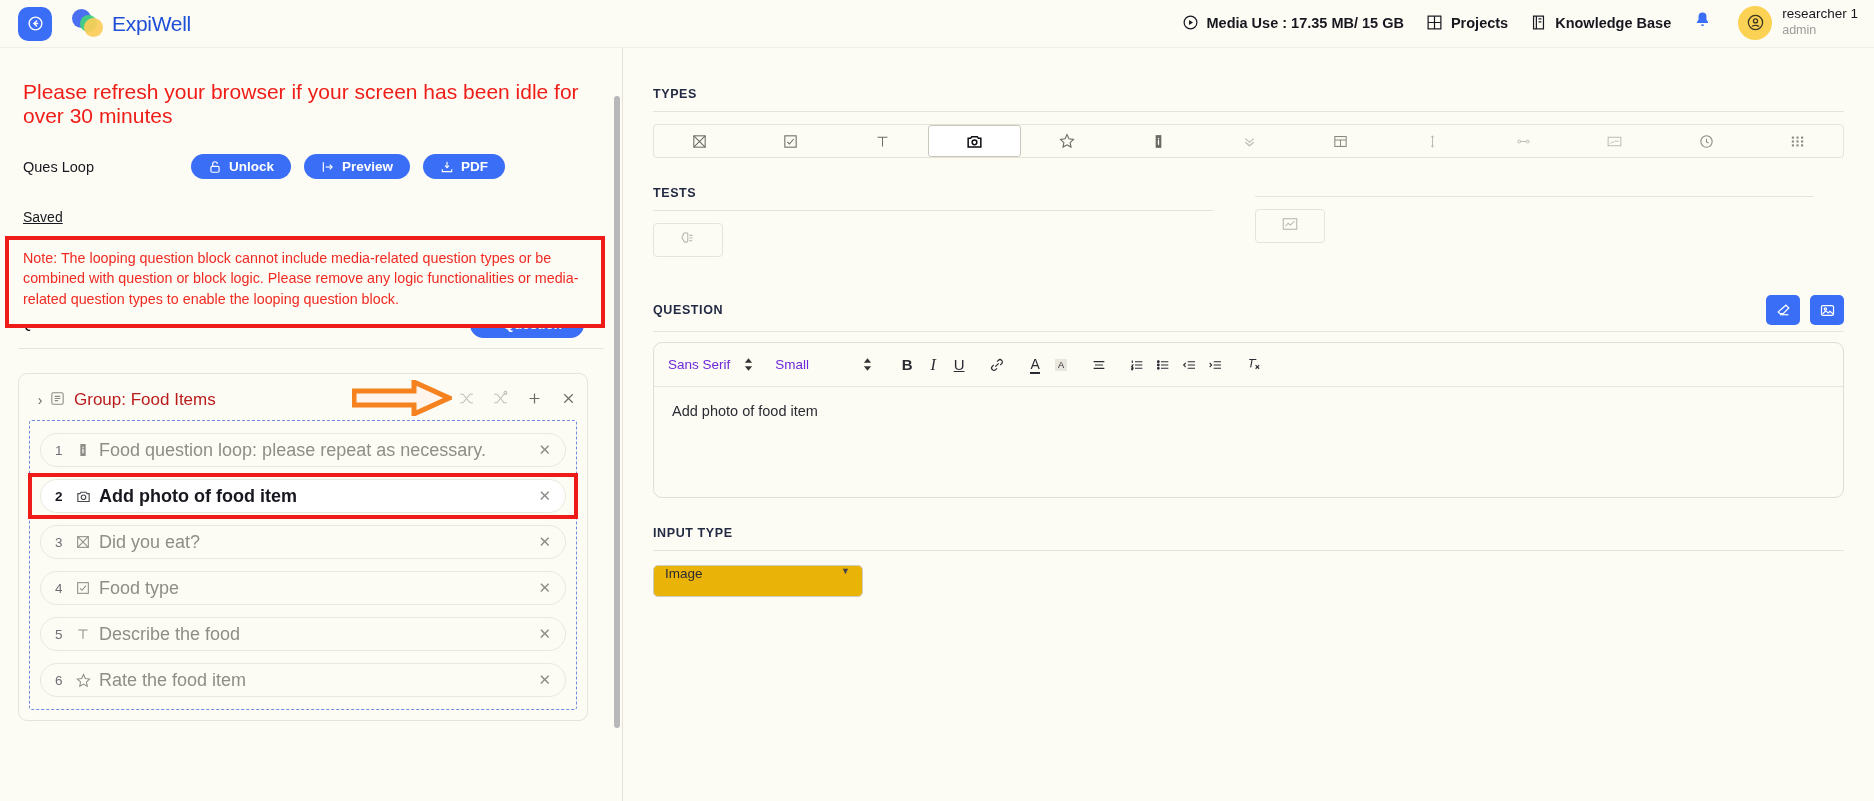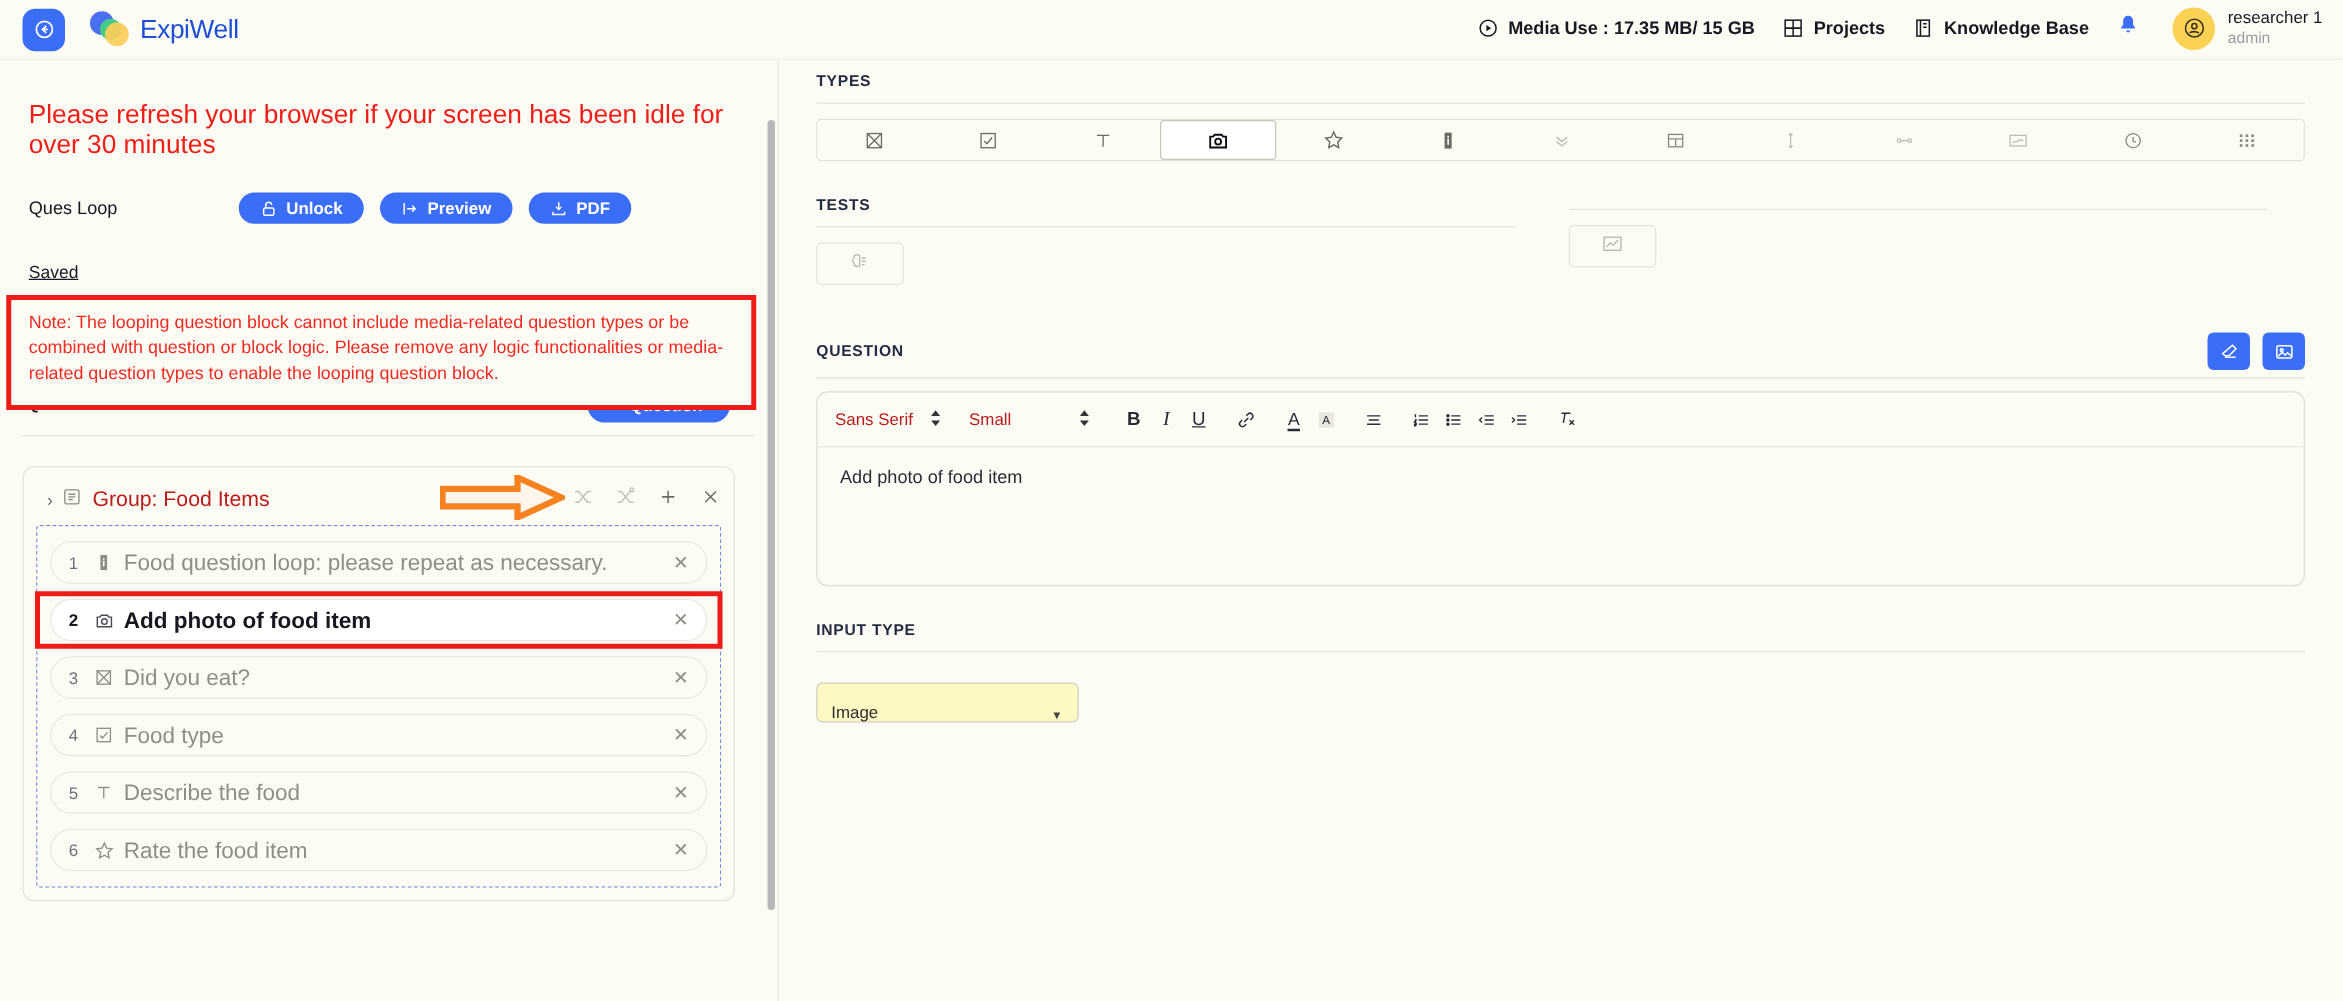--- a/index.html
+++ b/index.html
@@ -157,29 +157,29 @@
     display: flex; align-items: center; justify-content: center; cursor: pointer;
   }
 
   .editor {
     margin-top: 10px; border: 1px solid #e0ded2; border-radius: 9px; background: #fdfcf4;
   }
   .editor-toolbar {
     height: 44px; display: flex; align-items: center; gap: 0px; padding: 0 14px;
     border-bottom: 1px solid #e8e6da;
   }
-  .tb-select { display:flex; gap: 14px; font-size: 13.5px; color:#b91c1c; cursor:pointer; margin-right: 22px;}
+  .tb-select { display:flex; align-items:center; gap: 14px; font-size: 13.5px; color:#6d28d9; cursor:pointer; margin-right: 22px;}
   .tb-btn { width: 26px; height: 26px; display:flex; align-items:center; justify-content:center; cursor:pointer; color:#2b2b33; font-size:15px;}
   .tb-gap { width: 12px; }
   .editor-body { height: 110px; padding: 16px 18px; font-size: 14.5px; color: #2b2b33; }
 
   .itype-rule { height: 1px; background: #e6e4d8; margin-top: 10px; }
   .select-box {
-    margin-top: 24px; width: 210px; height: 32px; border: 1px solid #cfcdc2; border-radius: 5px;
-    background: #fef9c3; display: flex; align-items: flex-end; padding: 0 11px;
+    margin-top: 14px; width: 210px; height: 32px; border: 1px solid #cfcdc2; border-radius: 5px;
+    background: #eab308; display: flex; align-items: flex-start; padding: 0 11px;
     font-size: 13.5px; color: #2b2b33; cursor: pointer; position: relative;
   }
   .select-arrow { position: absolute; right: 12px; font-size: 9px; color:#444; }
 </style>
 </head>
 <body>
 
 <div class="header">
   <div class="back-btn">
     <svg width="17" height="17" viewBox="0 0 24 24" fill="none" stroke="#ffffff" stroke-width="2" stroke-linecap="round" stroke-linejoin="round">
@@ -455,21 +455,21 @@
 
     <div class="scroll-track">
       <div class="scroll-thumb"></div>
     </div>
   </div>
 
   <div class="divider-v"></div>
 
   <div class="right">
 
-    <div style="margin-top:10px;">
+    <div style="margin-top:39px;">
       <div class="sec-label">TYPES</div>
       <div class="sec-rule"></div>
     </div>
 
     <div class="types-bar">
       <div class="tcell">
         <svg width="17" height="17" viewBox="0 0 24 24" fill="none" stroke="#6b6a63" stroke-width="1.5">
             <rect x="4" y="4" width="16" height="16"></rect>
             <path d="M4 4l16 16M20 4L4 20"></path>
           </svg>

